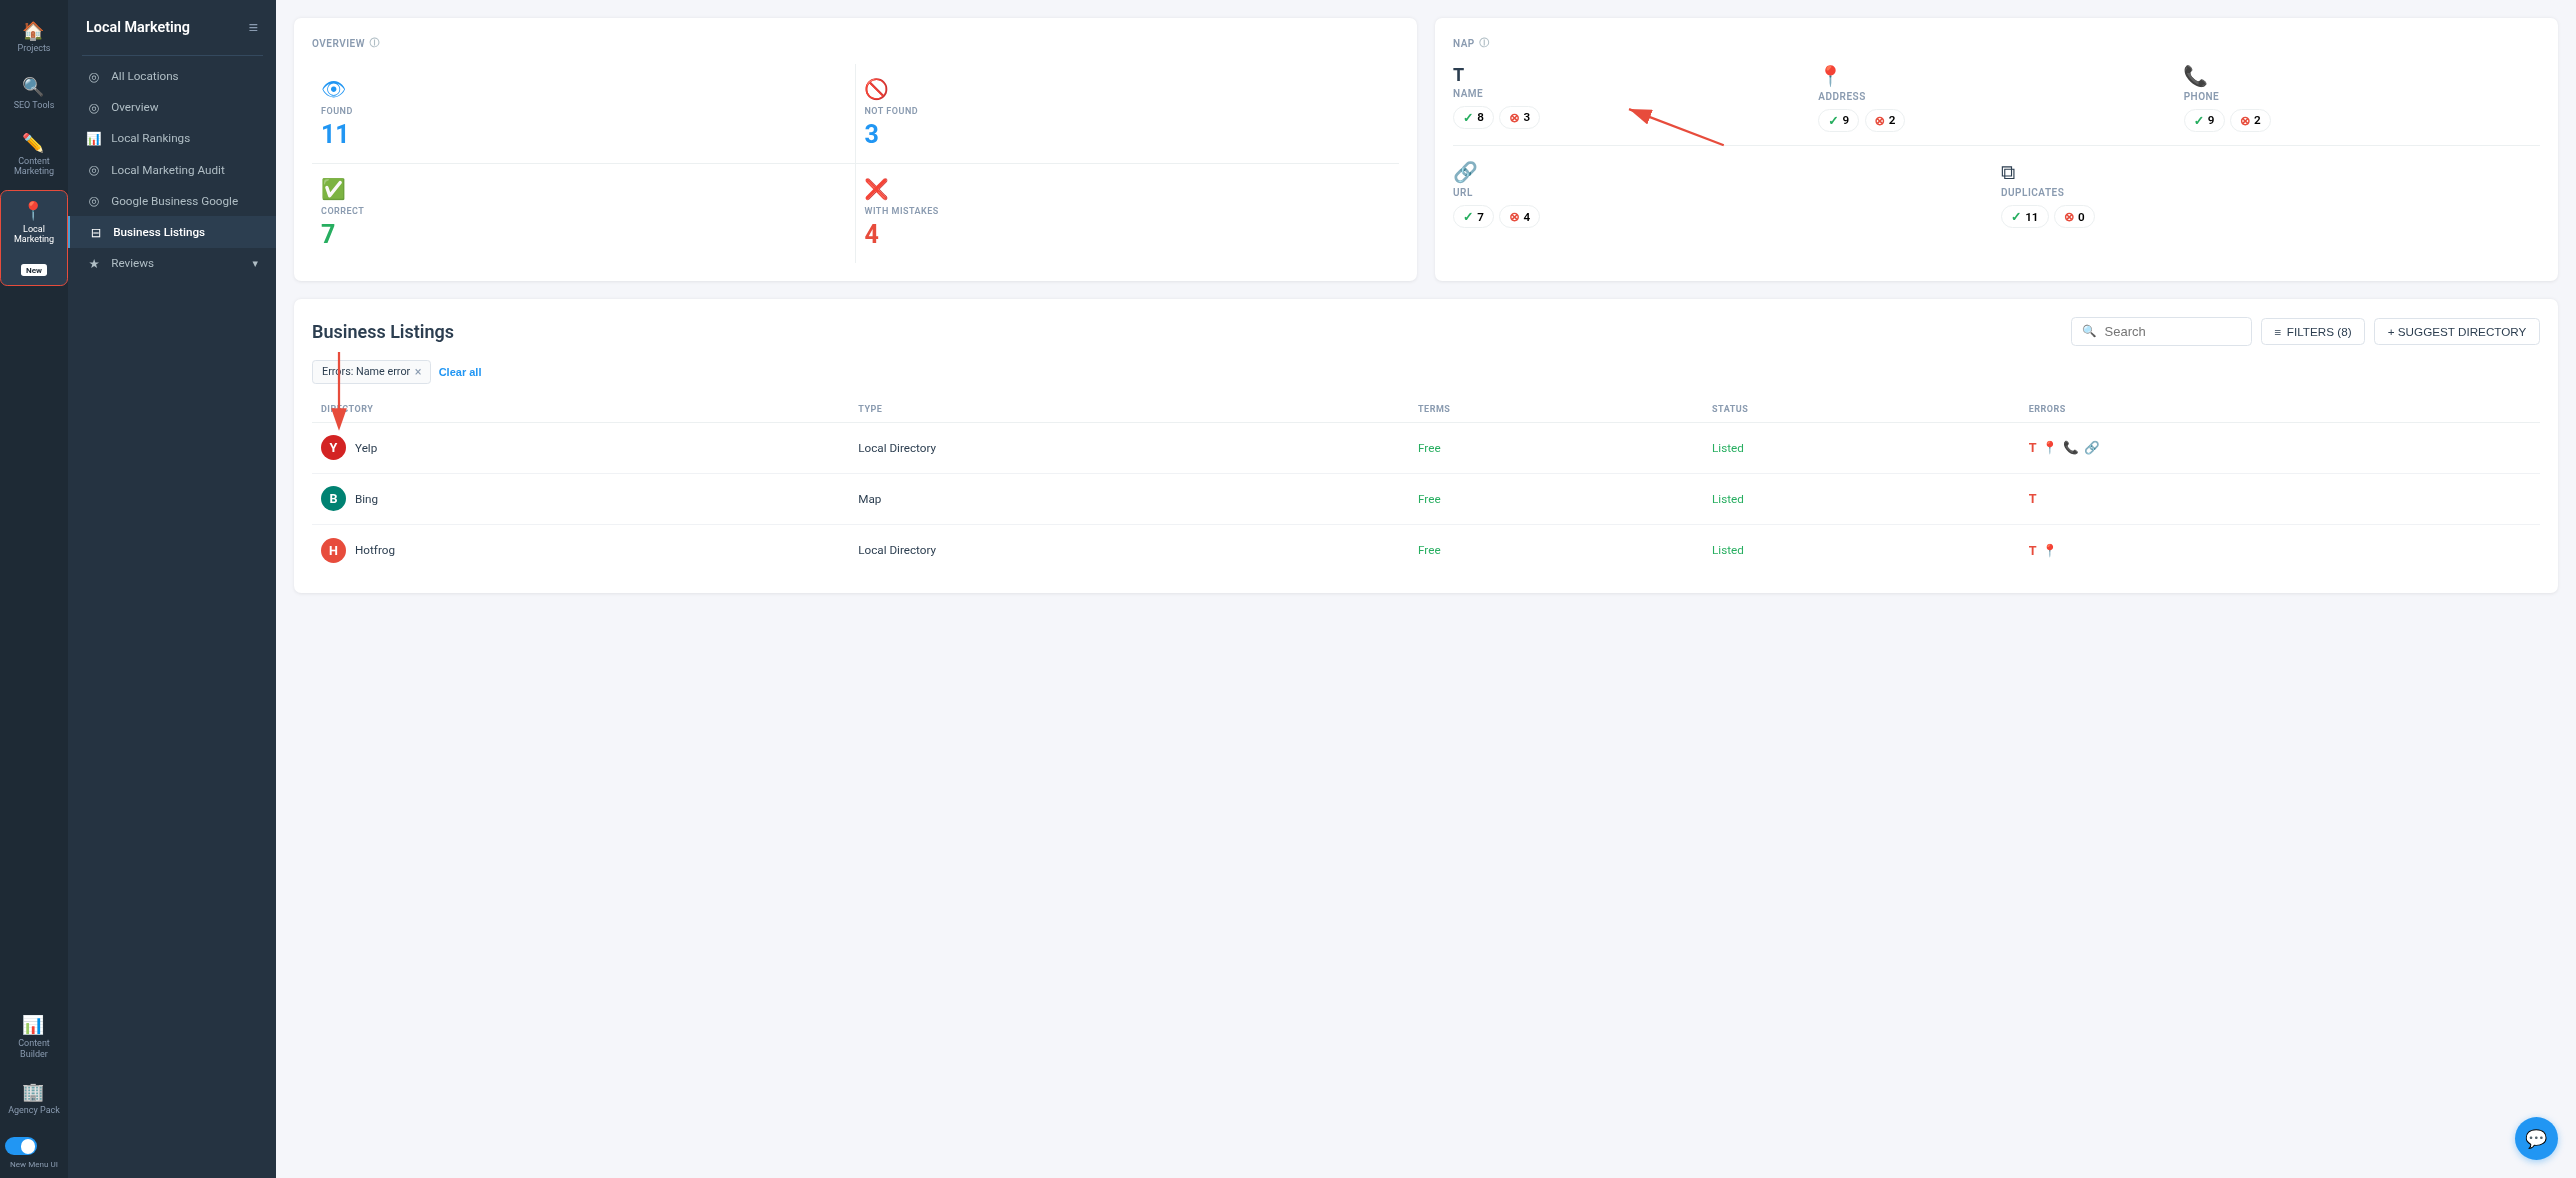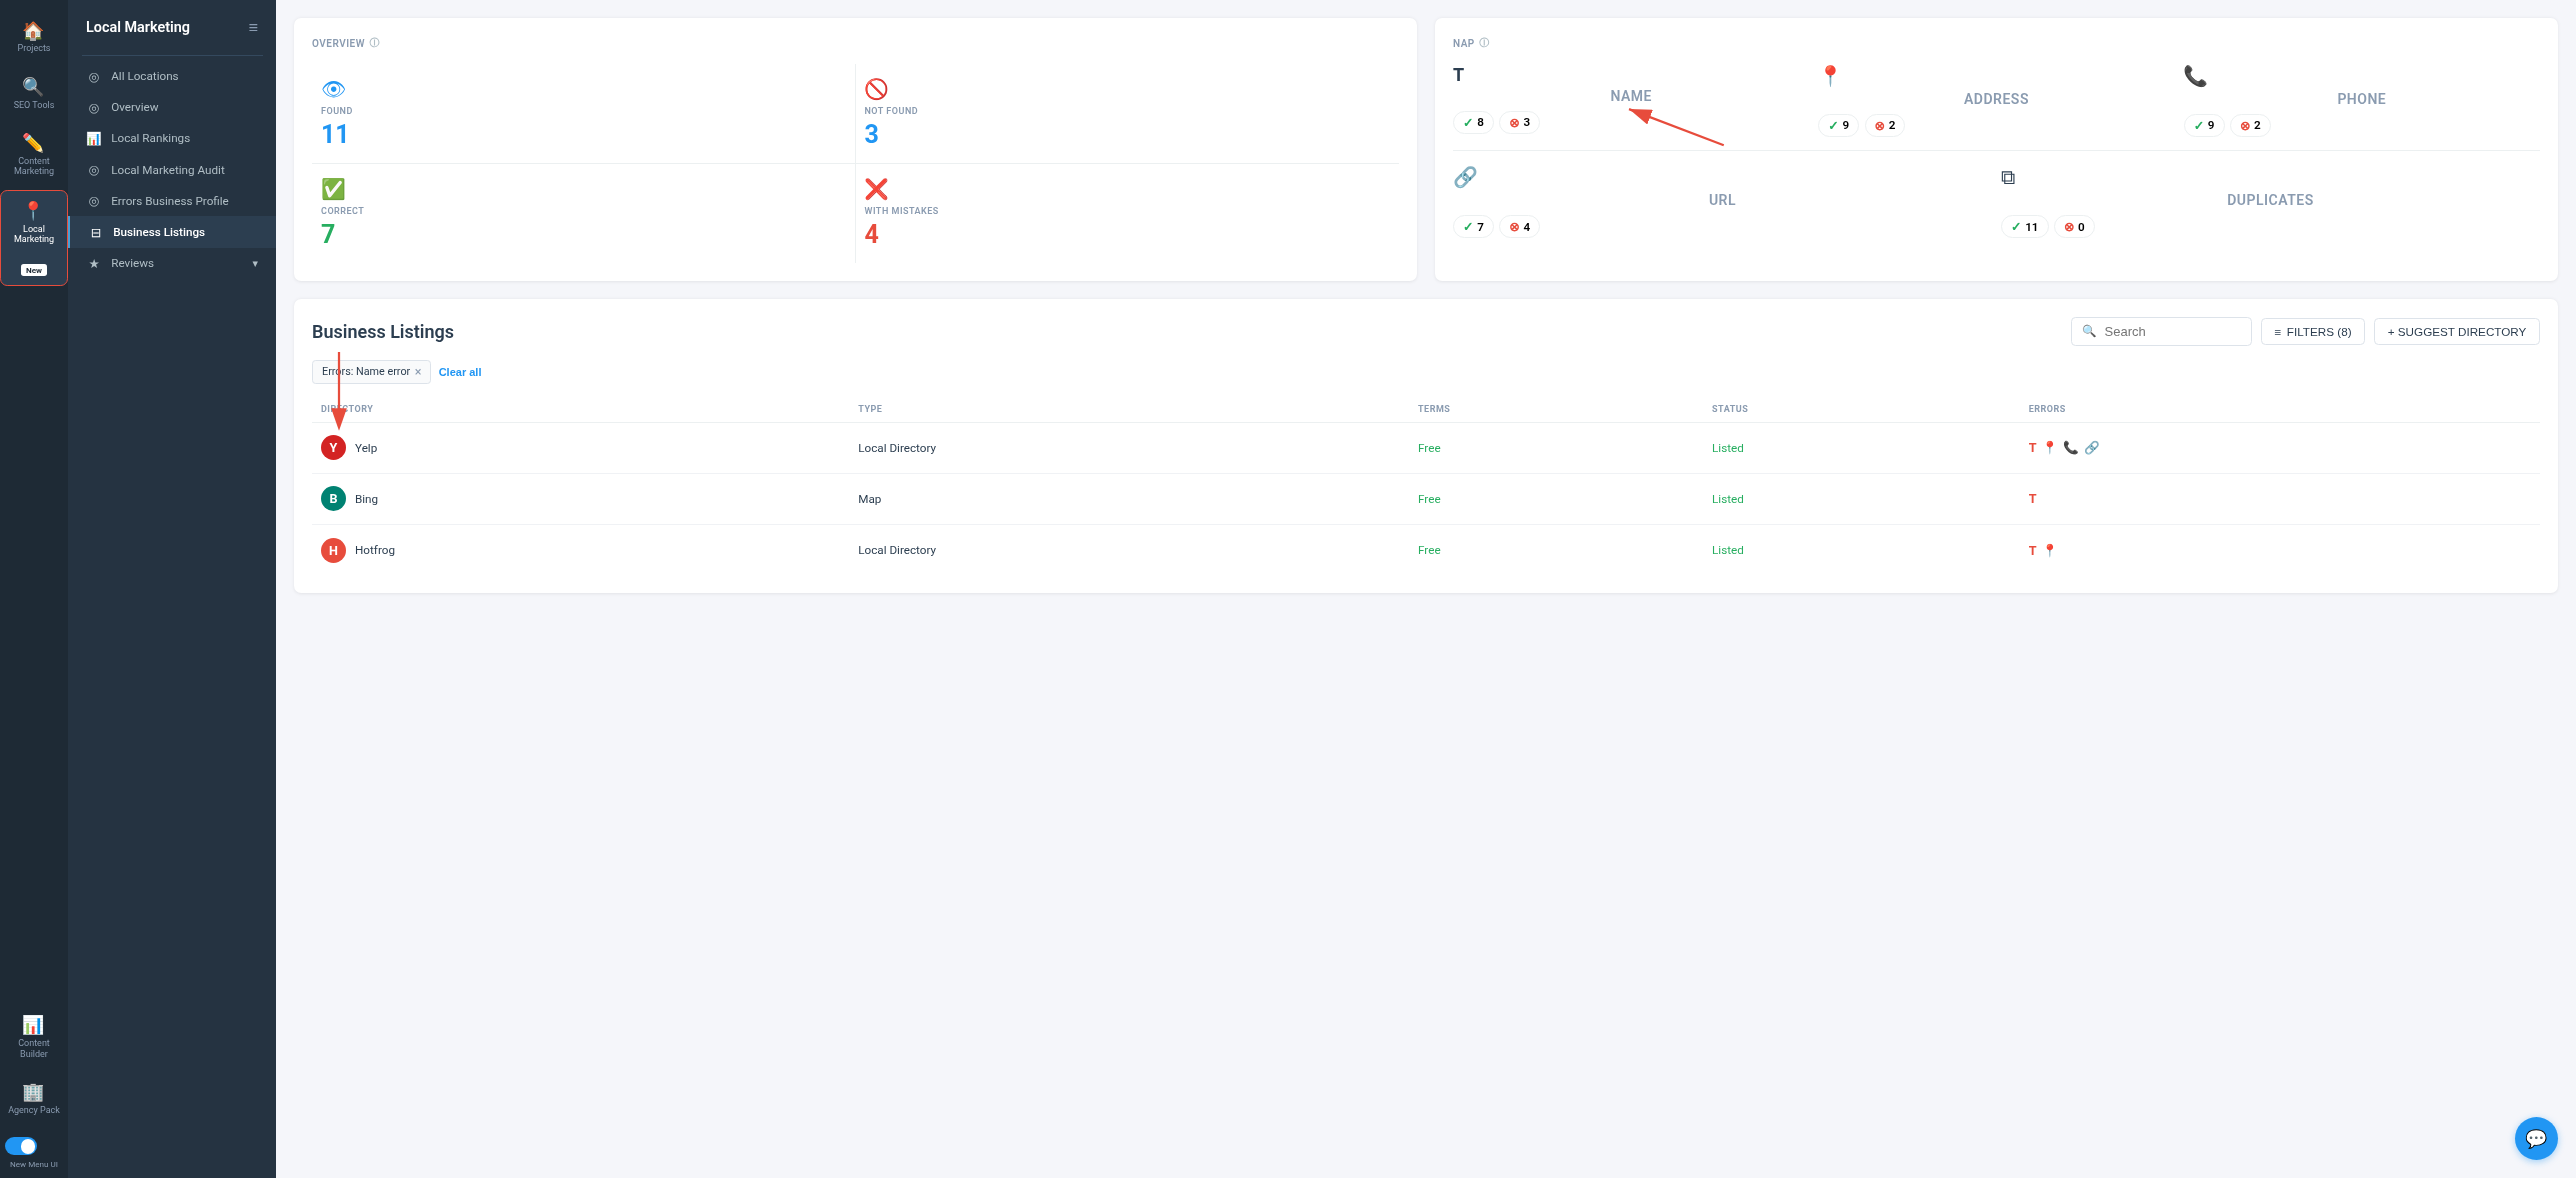--- a/index.html
+++ b/index.html
@@ -129,21 +129,21 @@
     .overview-cell:nth-child(2n) { border-right: none; }
     .overview-cell:nth-child(3), .overview-cell:nth-child(4) { border-bottom: none; }
     .ov-icon { font-size: 20px; margin-bottom: 4.5px; }
     .ov-label { font-size: 9px; color: #8a9bb0; font-weight: 600; text-transform: uppercase; letter-spacing: 0.5px; margin-bottom: 4.5px; }
     .ov-number { font-size: 25px; font-weight: 700; color: #2c3e50; }
     .ov-number.blue { color: #2196f3; }
     .ov-number.green { color: #27ae60; }
     .ov-number.orange { color: #e74c3c; }
     .nap-cell { }
     .nap-icon { font-size: 20px; margin-bottom: 3.6px; color: #2c3e50; }
-    .nap-label { font-size: 14px; color: #8a9bb0; font-weight: 600; text-transform: uppercase; letter-spacing: 0.5px; margin-bottom: 7.2px; text-align: center; }
+    .nap-label { font-size: 10px; color: #8a9bb0; font-weight: 600; text-transform: uppercase; letter-spacing: 0.5px; margin-bottom: 7.2px; }
     .nap-counts { display: flex; gap: 5.4px; }
     .nap-count-pill {
       display: flex;
       align-items: center;
       gap: 3.6px;
       border: 0.9px solid #ecf0f1;
       border-radius: 13.5px;
       padding: 2.7px 9px;
       font-size: 11.7px;
       font-weight: 600;
@@ -375,21 +375,21 @@
   <div class="sidebar-item">
     <span class="s-icon">📊</span>
     <span>Local Rankings</span>
   </div>
   <div class="sidebar-item">
     <span class="s-icon">◎</span>
     <span>Local Marketing Audit</span>
   </div>
   <div class="sidebar-item">
     <span class="s-icon">◎</span>
-    <span>Errors Business Profile</span>
+    <span>Google Business Google</span>
   </div>
   <div class="sidebar-item active">
     <span class="s-icon">⊟</span>
     <span>Business Listings</span>
   </div>
   <div class="sidebar-item">
     <span class="s-icon">★</span>
     <span>Reviews</span>
     <span class="expand-icon">▾</span>
   </div>

